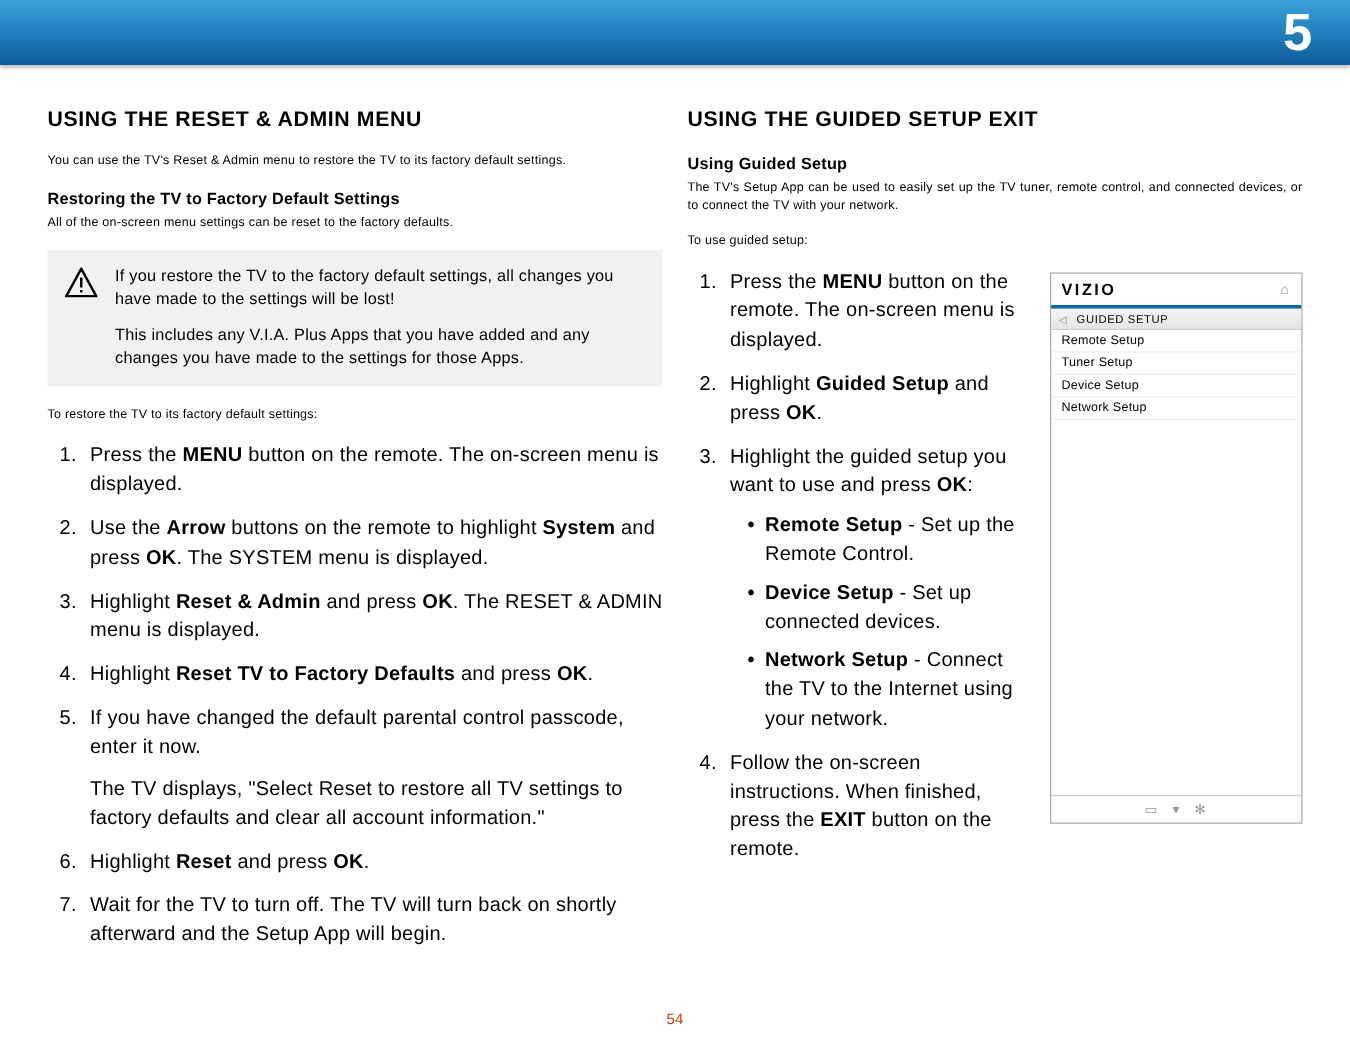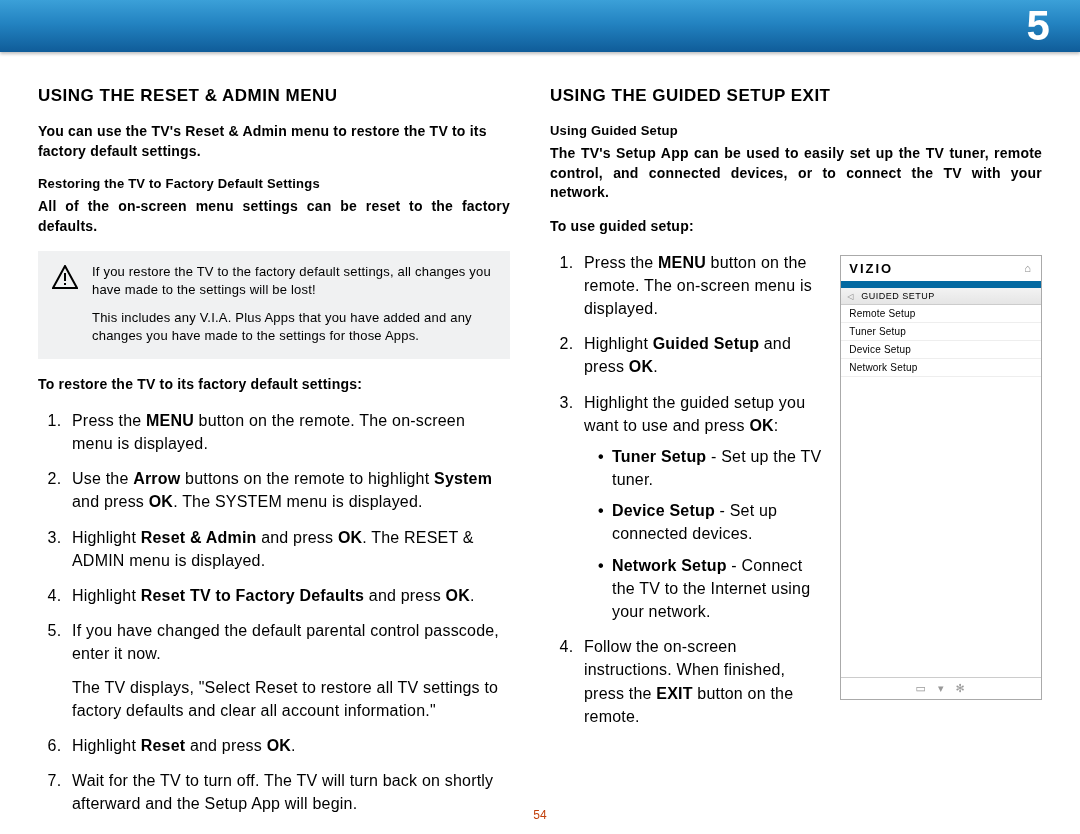--- a/index.html
+++ b/index.html
@@ -21,30 +21,30 @@
     box-shadow: 0 2px 3px rgba(0,0,0,0.25);
   }
   .chapter-num {
     color: #fff;
     font-size: 42px;
     font-weight: bold;
   }
   .content {
     display: flex;
     padding: 34px 38px 0 38px;
-    gap: 40px;
+    gap: 20px;
   }
   .col { width: 492px; }
   h1 {
     font-size: 17px;
     font-weight: 900;
     letter-spacing: 0.5px;
     margin-bottom: 16px;
   }
-  p { font-size: 14px; line-height: 1.4; margin-bottom: 14px; font-weight: bold; }
+  p { font-size: 10px; line-height: 1.4; margin-bottom: 14px; }
   .sub { font-size: 13px; font-weight: bold; margin-bottom: 4px; margin-top: 6px; }
   .note-box {
     background: #f0f1f2;
     padding: 12px 14px 14px 14px;
     margin: 10px 0 16px 0;
     display: flex;
     align-items: flex-start;
     gap: 14px;
     font-size: 13px;
     line-height: 1.4;
@@ -69,21 +69,21 @@
   .instr { width: 280px; }
   .osd {
     width: 206px;
     border: 1px solid #aaa;
     font-size: 10px;
     background: #fff;
     margin-top: 4px;
   }
   .osd-top {
     padding: 5px 8px;
-    border-bottom: 7px solid #0369a1;
+    border-bottom: 3px solid #0369a1;
     display: flex;
     justify-content: space-between;
     align-items: center;
     font-weight: bold;
     font-size: 13px;
     letter-spacing: 2px;
   }
   .osd-crumb {
     background: linear-gradient(#f3f3f3,#e5e5e5);
     padding: 3px 8px 3px 20px;
@@ -154,21 +154,21 @@
     <p style="text-align:justify;">The TV's Setup App can be used to easily set up the TV tuner, remote control, and connected devices, or to connect the TV with your network.</p>
     <p>To use guided setup:</p>
 
     <div class="right-flex">
       <div class="instr">
         <ol>
           <li><span>Press the </span><b>MENU</b><span> button on the remote. The on-screen menu is displayed.</span></li>
           <li><span>Highlight </span><b>Guided Setup</b><span> and press </span><b>OK</b><span>.</span></li>
           <li><span>Highlight the guided setup you want to use and press </span><b>OK</b><span>:</span>
             <ul class="bul">
-              <li><b>Tuner Setup</b><span> - Set up the TV tuner.</span></li>
+              <li><b>Remote Setup</b><span> - Set up the Remote Control.</span></li>
               <li><b>Device Setup</b><span> - Set up connected devices.</span></li>
               <li><b>Network Setup</b><span> - Connect the TV to the Internet using your network.</span></li>
             </ul>
           </li>
           <li><span>Follow the on-screen instructions. When finished, press the </span><b>EXIT</b><span> button on the remote.</span></li>
         </ol>
       </div>
 
       <div class="osd">
         <div class="osd-top">

